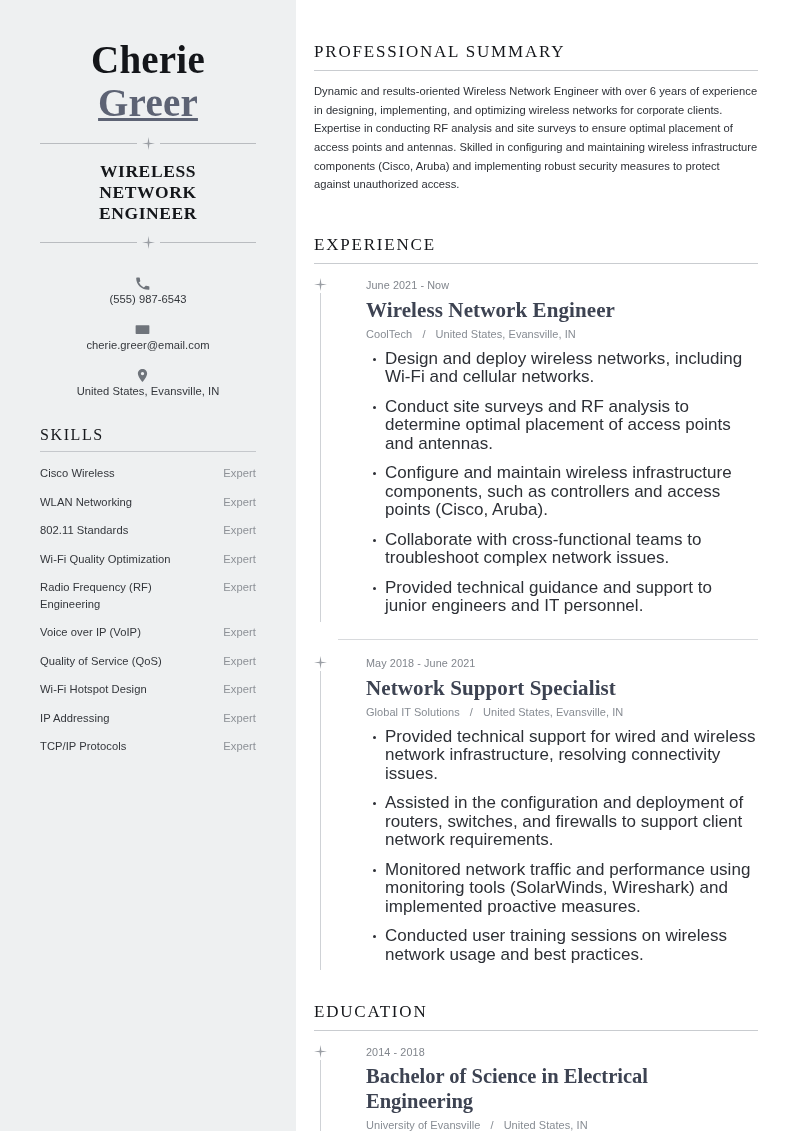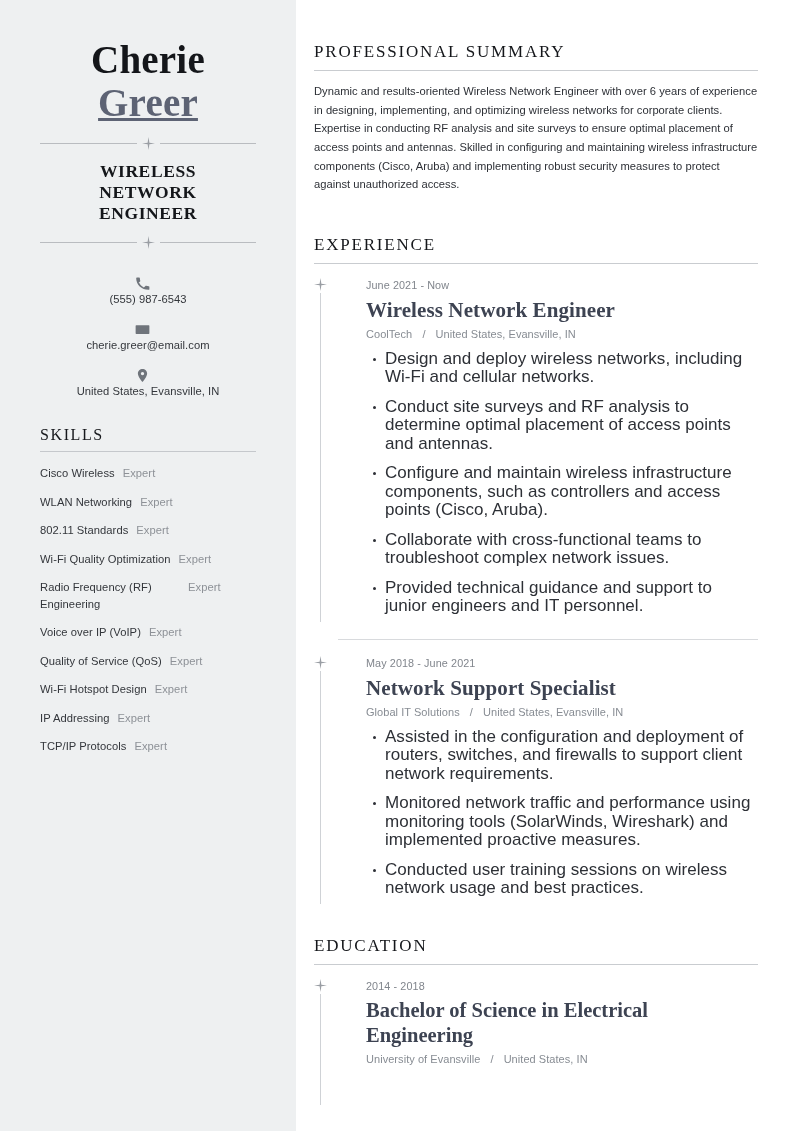--- a/index.html
+++ b/index.html
@@ -115,21 +115,21 @@
   }
   .side-rule {
     height: 1px;
     background: #c5c8cc;
     margin-top: 7px;
     margin-bottom: 13px;
   }
 
   .skill-row {
     display: flex;
-    justify-content: flex-start;
+    justify-content: space-between;
     align-items: flex-start;
     margin-bottom: 12px;
   }
   .skill-name {
     font-size: 11.2px;
     color: #33363b;
     line-height: 16.5px;
     max-width: 140px;
     letter-spacing: 0.05px;
   }
@@ -434,20 +434,21 @@
           </div>
           <div class="entry-body">
             <div class="entry-date">May 2018 - June 2021</div>
             <div class="entry-title">Network Support Specialist</div>
             <div class="entry-meta">
               <span>Global IT Solutions</span>
               <span class="sep">/</span>
               <span>United States, Evansville, IN</span>
             </div>
             <ul class="bullets">
+              <li>Provided technical support for wired and wireless network infrastructure, resolving connectivity issues.</li>
               <li>Assisted in the configuration and deployment of routers, switches, and firewalls to support client network requirements.</li>
               <li>Monitored network traffic and performance using monitoring tools (SolarWinds, Wireshark) and implemented proactive measures.</li>
               <li>Conducted user training sessions on wireless network usage and best practices.</li>
             </ul>
           </div>
         </div>
 
       </div>
     </section>
 

